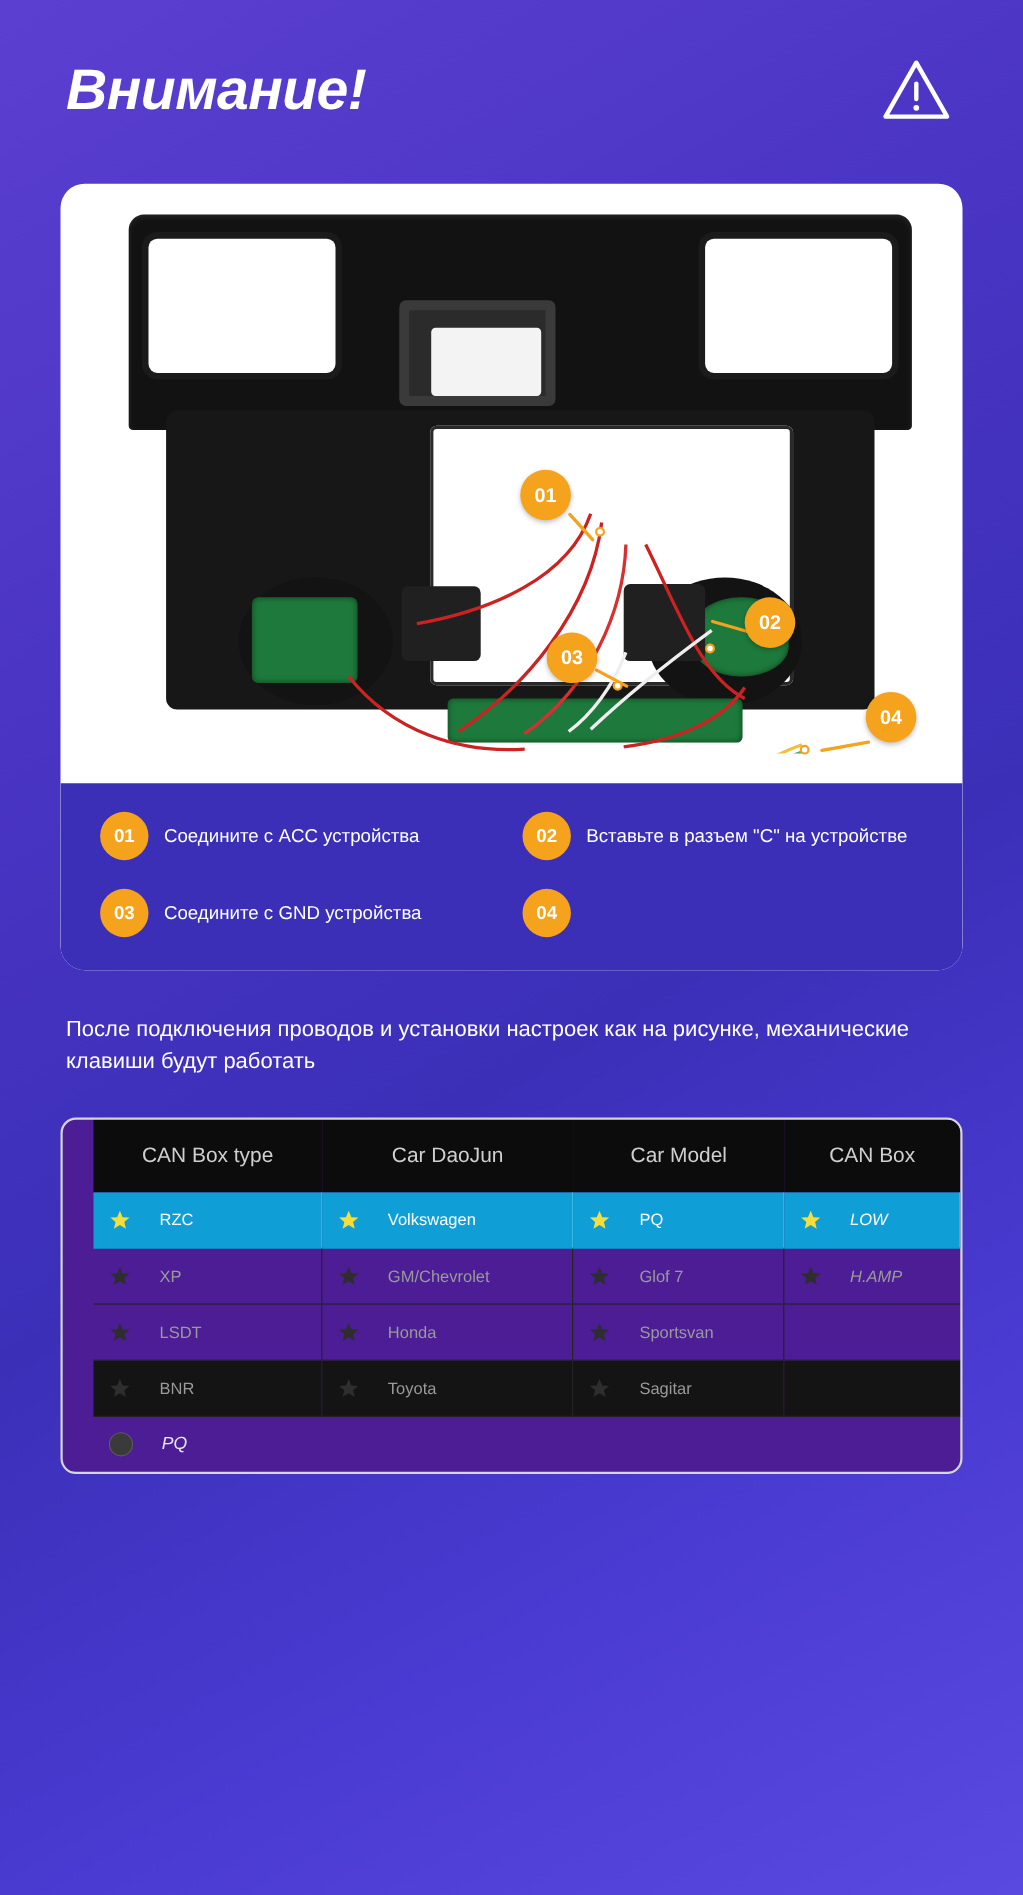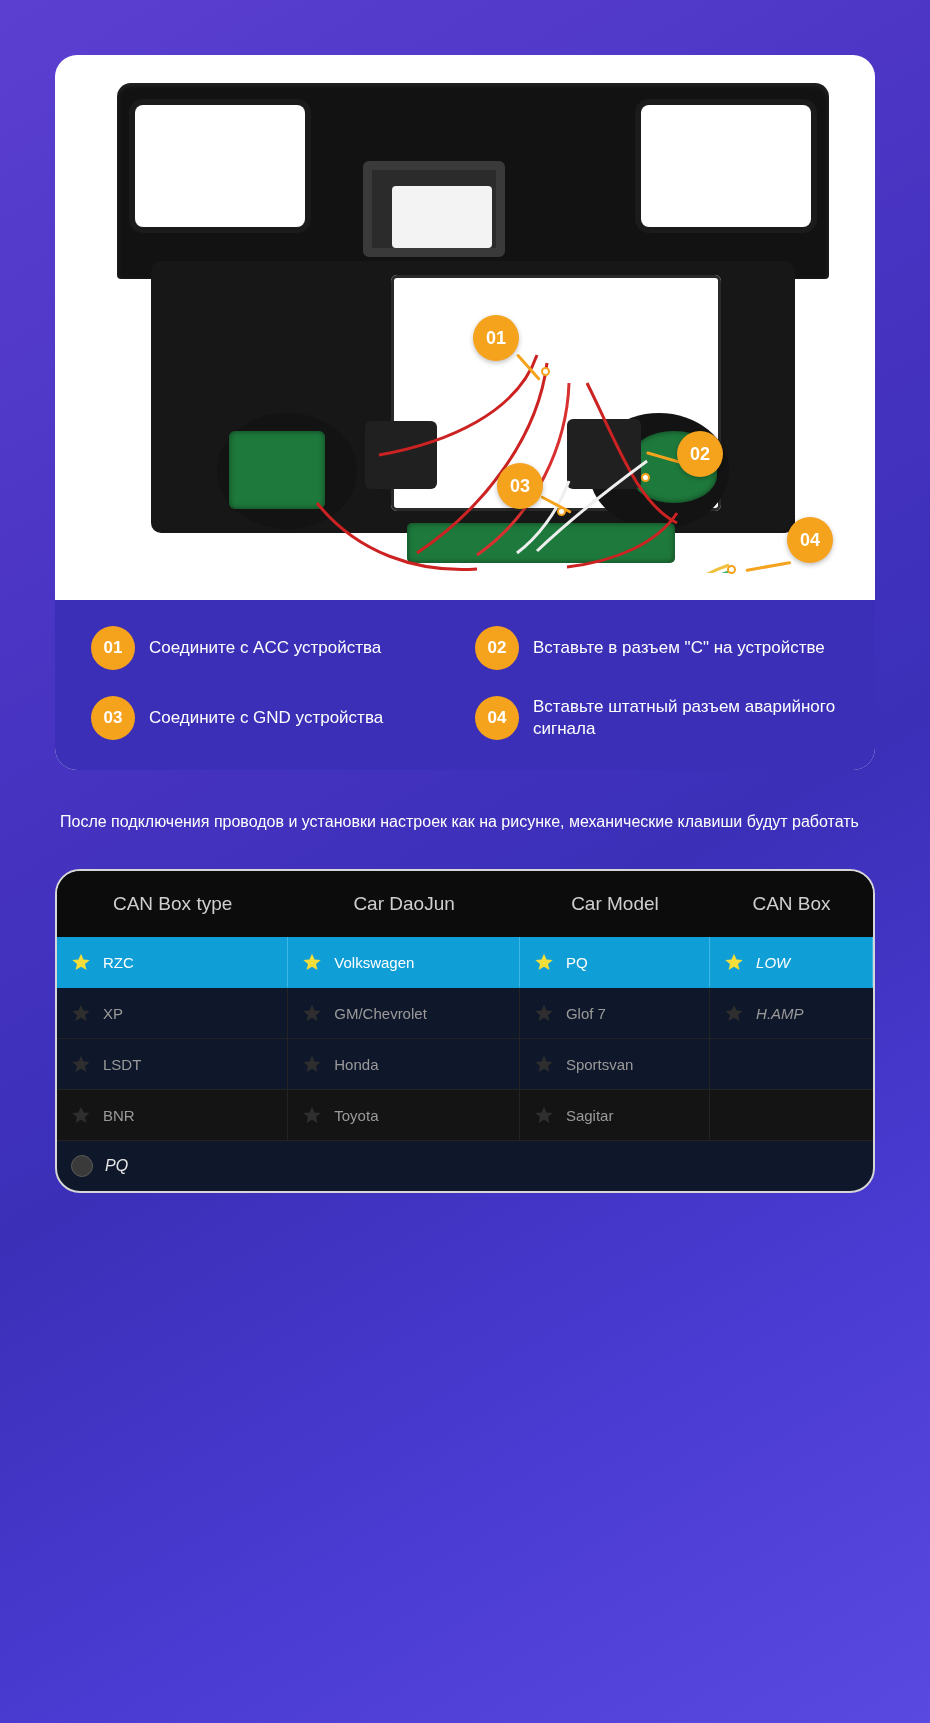--- a/index.html
+++ b/index.html
@@ -179,50 +179,51 @@
   .legend-text {
     color: #ffffff;
     font-size: 17px;
     line-height: 1.3;
   }
 
   
   .caption {
     margin-top: 40px;
     color: #ffffff;
-    font-size: 16px;
+    font-size: 20px;
     line-height: 1.45;
     padding: 0 5px;
   }
 
   
   .table-wrap {
     margin-top: 36px;
-    background: #0f172a;
-    border-radius: 25px;
+    background: #4c1d95;
+    border-radius: 14px;
     overflow: hidden;
     border: 2px solid #d6d6d6;
+    padding-left: 28px;
   }
   .tbl { width: 100%; border-collapse: collapse; }
   .tbl th {
     color: #cfcfcf;
     font-size: 19px;
     font-weight: normal;
     text-align: center;
     padding: 22px 10px;
     background: #0c0c0c;
   }
   .tbl td {
     padding: 0;
     height: 50px;
     vertical-align: middle;
     border-bottom: 1px solid #232323;
   }
   .cell {
-    display: flex; align-items: center; gap: 12px;
+    display: flex; align-items: center; gap: 26px;
     padding-left: 14px;
     height: 50px;
     color: #9a9a9a;
     font-size: 15px;
     border-right: 1px solid #232323;
   }
   .cell.last { border-right: none; font-style: italic; }
   .cell.empty { color: transparent; }
   .row-sel td { background: #0f9ed6; border-bottom: 1px solid #0f9ed6; }
   .row-sel .cell { color: #ffffff; border-right: 1px solid #3bb8e6; }
@@ -234,20 +235,30 @@
     width: 22px; height: 22px; border-radius: 50%;
     background: #3a3a3a; border: 1px solid #5a5a5a;
     display: inline-block;
   }
 </style>
 </head>
 <body>
 
 <div class="page">
 
+  <div class="header">
+    <div class="title">Внимание!</div>
+    <div class="warn-icon">
+      <svg width="64" height="60" viewBox="0 0 64 60">
+        <path d="M32 5 L60 54 L4 54 Z" fill="none" stroke="#ffffff" stroke-width="4" stroke-linejoin="round"></path>
+        <rect x="30" y="22" width="4" height="18" rx="2" fill="#ffffff"></rect>
+        <circle cx="32" cy="46" r="2.6" fill="#ffffff"></circle>
+      </svg>
+    </div>
+  </div>
 
   <div class="card">
 
     <div class="photo-wrap">
       <div class="frame-outer">
         <div class="bezel-top">
           <div class="bezel-vent">
             <div class="bezel-vent-inner"></div>
           </div>
         </div>
@@ -301,21 +312,20 @@
       <div class="legend-item">
         <div class="legend-num">02</div>
         <div class="legend-text">Вставьте в разъем "C" на устройстве</div>
       </div>
       <div class="legend-item">
         <div class="legend-num">03</div>
         <div class="legend-text">Соедините с GND устройства</div>
       </div>
       <div class="legend-item">
         <div class="legend-num">04</div>
-        <div class="legend-text">Вставьте штатный разъем аварийного сигнала</div>
       </div>
     </div>
   </div>
 
   <div class="caption">После подключения проводов и установки настроек как на рисунке, механические клавиши будут работать</div>
 
   <div class="table-wrap">
     <table class="tbl">
       <thead>
         <tr>

